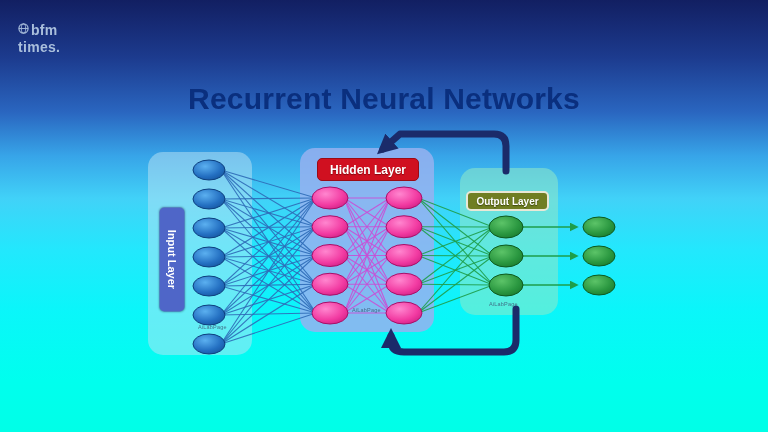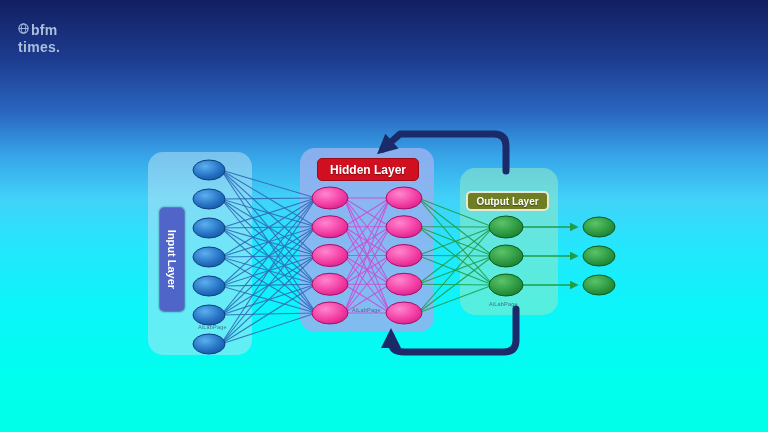--- a/index.html
+++ b/index.html
@@ -52,20 +52,21 @@
         <ellipse cx="6" cy="6" rx="2.4" ry="5" fill="none" stroke="#b6cbe4" stroke-width="1"></ellipse>
         <line x1="1" y1="6" x2="11" y2="6" stroke="#b6cbe4" stroke-width="1"></line>
       </svg>
       <span>bfm</span>
     </div>
     <div class="row">
       <span>times.</span>
     </div>
   </div>
 
+  <h1 class="title">Recurrent Neural Networks</h1>
 
   <div class="panel input-panel"></div>
   <div class="panel hidden-panel"></div>
   <div class="panel output-panel"></div>
 
   <svg id="net-svg" width="768" height="432" viewBox="0 0 768 432">
     <defs>
       <marker id="mNavy" viewBox="0 0 10 10" refX="6" refY="5" markerWidth="20" markerHeight="20" markerUnits="userSpaceOnUse" orient="auto">
         <path id="mNavyPath" d="M0 0 L10 5 L0 10 Z" fill="#1b2b6a"></path>
       </marker>

